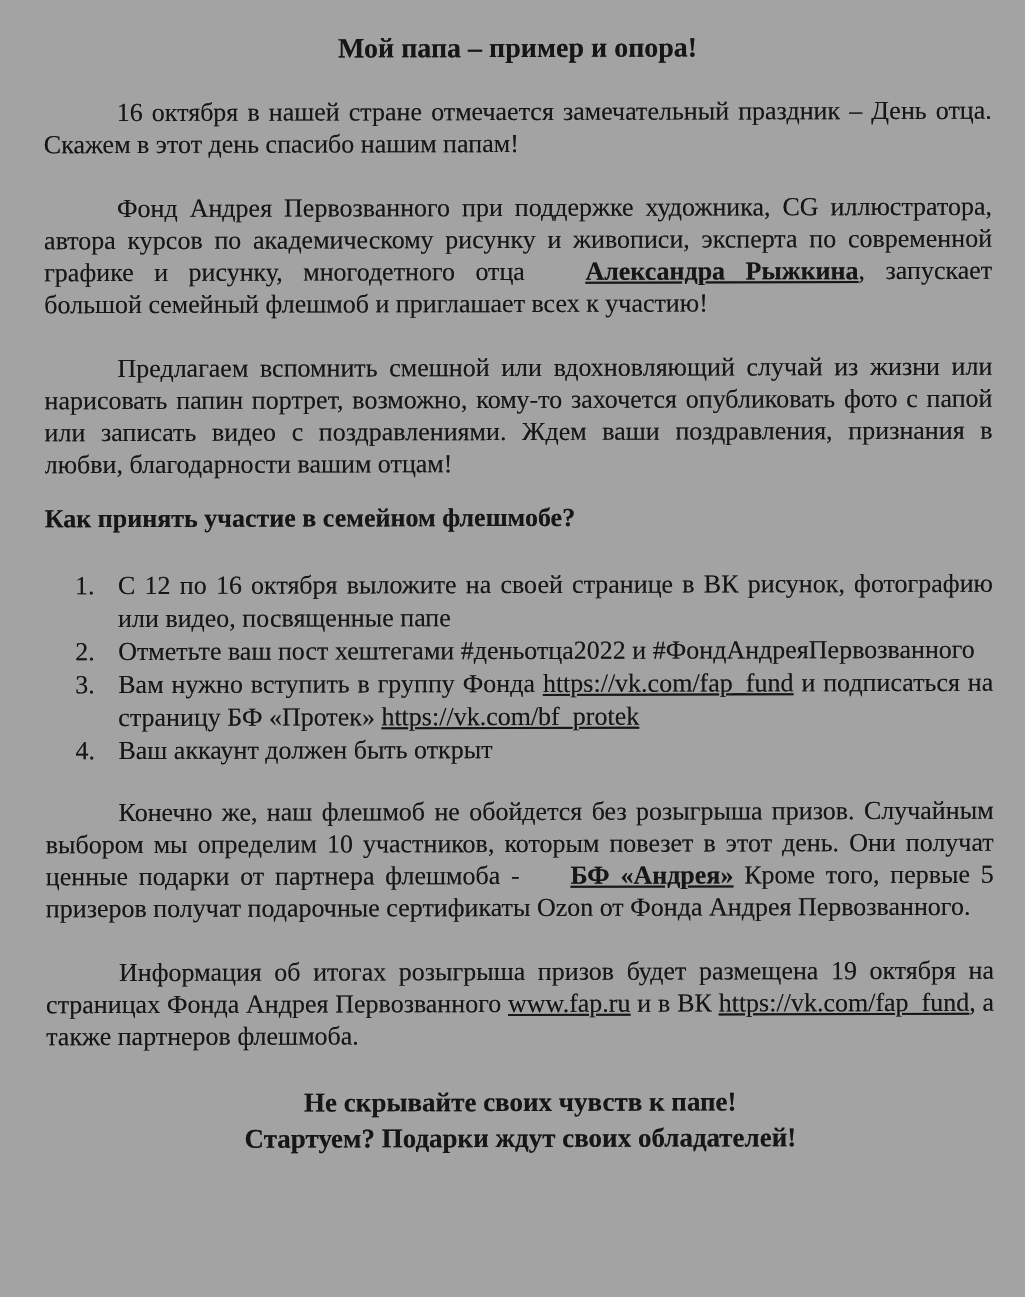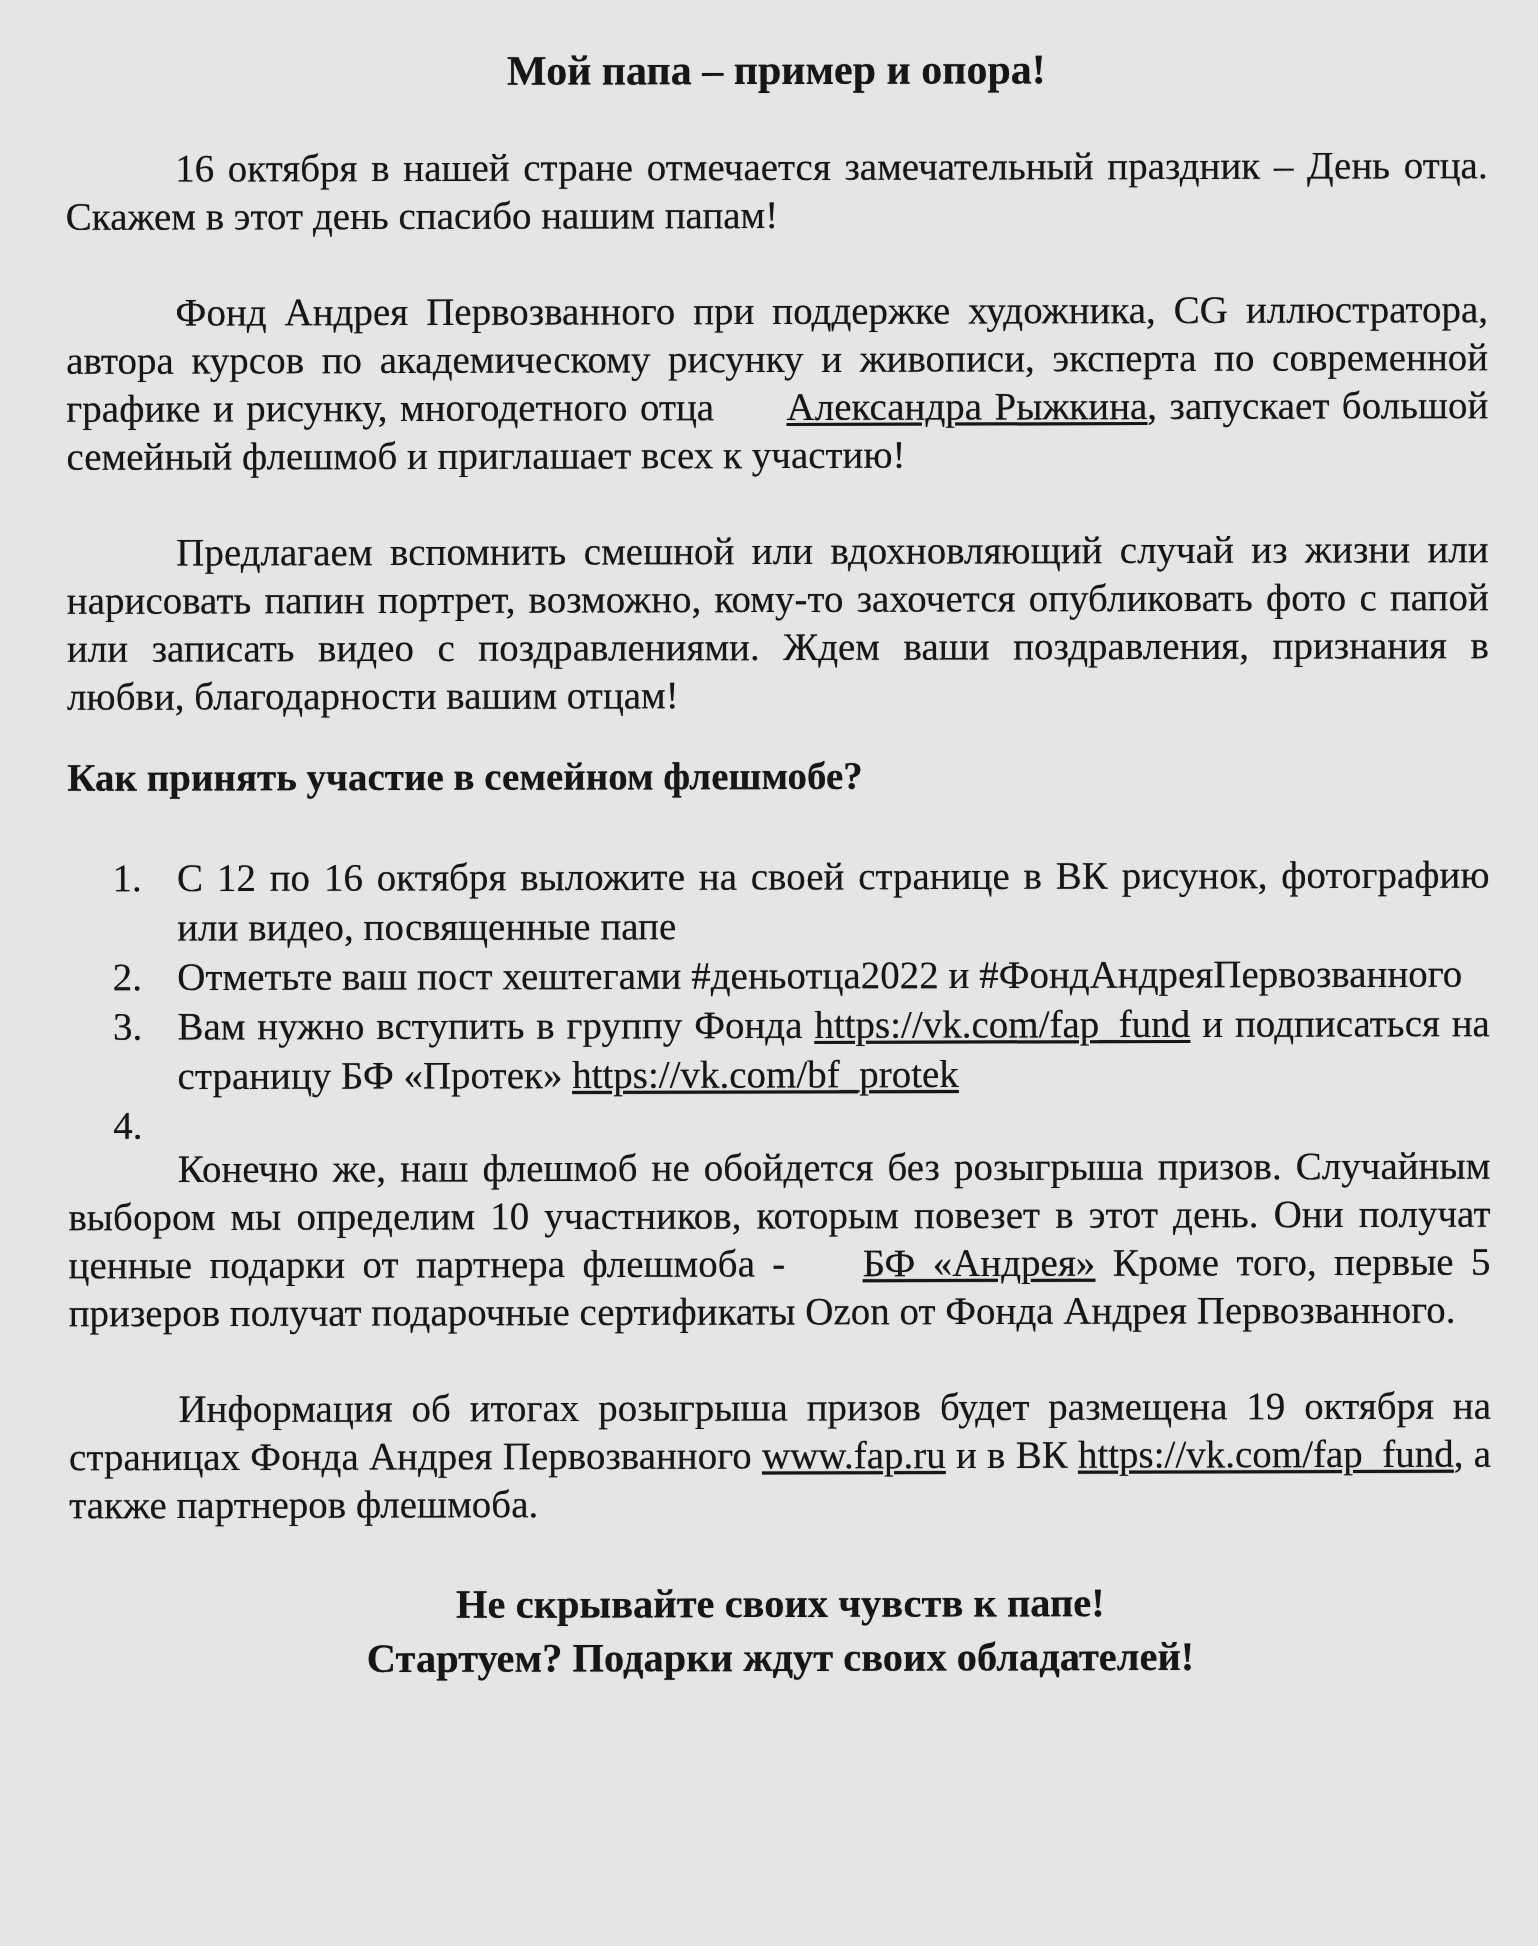--- a/index.html
+++ b/index.html
@@ -5,21 +5,21 @@
   html, body {
     margin: 0;
     padding: 0;
     background: #ffffff;
   }
   .page {
     position: relative;
     width: 1025px;
     height: 1297px;
     margin: 0;
-    background: #e5e5e5;
+    background: #a3a3a3;
     overflow: hidden;
     box-sizing: border-box;
     padding: 30px 32px 0 45px;
     font-family: "Liberation Serif", "DejaVu Serif", serif;
     font-size: 26px;
     line-height: 32px;
     color: #161616;
   }
   
   .scan {
@@ -56,21 +56,21 @@
     padding-left: 73px;
     text-align: justify;
     line-height: 33px;
   }
   ol.steps .num {
     position: absolute;
     left: 30px;
     top: 0;
   }
   .bold-underline {
-    font-weight: normal;
+    font-weight: bold;
     text-decoration: underline;
     margin-left: 40px;
   }
   .doc-link {
     color: #161616;
     text-decoration: underline;
   }
   .closing {
     text-align: center;
     font-weight: bold;
@@ -95,21 +95,21 @@
 
     <div class="section-heading">Как принять участие в семейном флешмобе?</div>
 
     <ol class="steps">
       <li><span class="num">1.</span><span>С 12 по 16 октября выложите на своей странице в ВК рисунок, фотографию или видео, посвященные папе</span></li>
 
       <li><span class="num">2.</span><span>Отметьте ваш пост хештегами #деньотца2022 и #ФондАндреяПервозванного</span></li>
 
       <li><span class="num">3.</span><span>Вам нужно вступить в группу Фонда </span><span class="doc-link">https://vk.com/fap_fund</span><span> и подписаться на страницу БФ «Протек» </span><span class="doc-link">https://vk.com/bf_protek</span></li>
 
-      <li><span class="num">4.</span></li>
+      <li><span class="num">4.</span><span>Ваш аккаунт должен быть открыт</span></li>
     </ol>
 
     <p class="body-par"><span>Конечно же, наш флешмоб не обойдется без розыгрыша призов. Случайным выбором мы определим 10 участников, которым повезет в этот день.  Они получат ценные подарки от партнера флешмоба - </span><span class="bold-underline">БФ «Андрея»</span><span> Кроме того, первые 5 призеров получат подарочные сертификаты Ozon от Фонда Андрея Первозванного.</span></p>
 
     <p class="body-par"><span>Информация об итогах розыгрыша призов будет размещена 19 октября на страницах Фонда Андрея Первозванного </span><span class="doc-link">www.fap.ru</span><span> и в ВК </span><span class="doc-link">https://vk.com/fap_fund</span><span>, а также партнеров флешмоба.</span></p>
 
     <div class="closing">
       <div>Не скрывайте своих чувств к папе!</div>
       <div>Стартуем? Подарки ждут своих обладателей!</div>
     </div>

